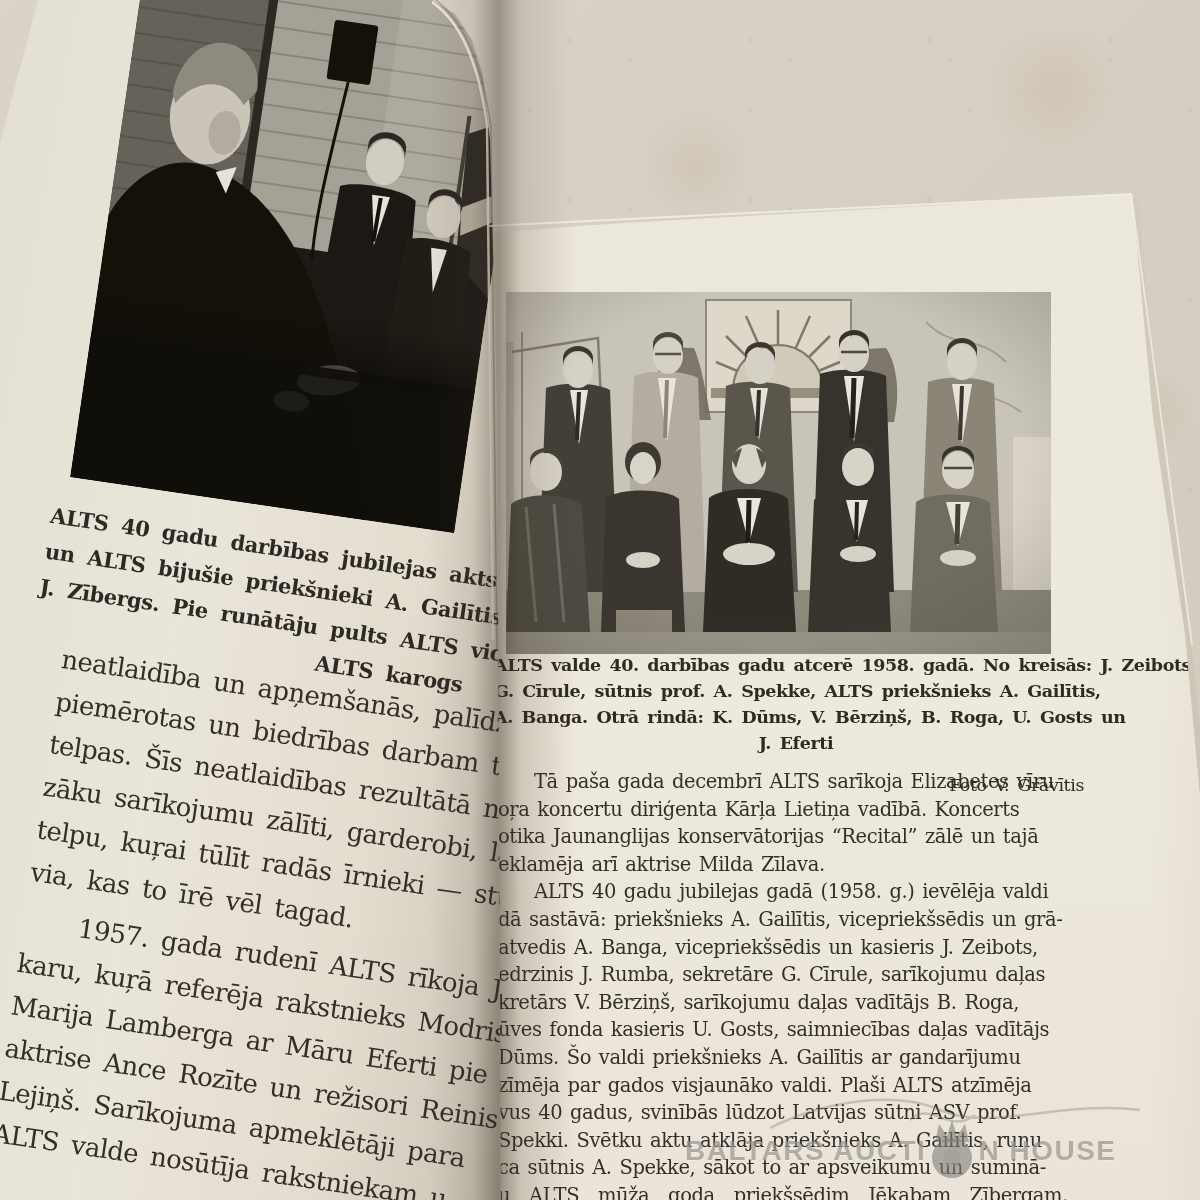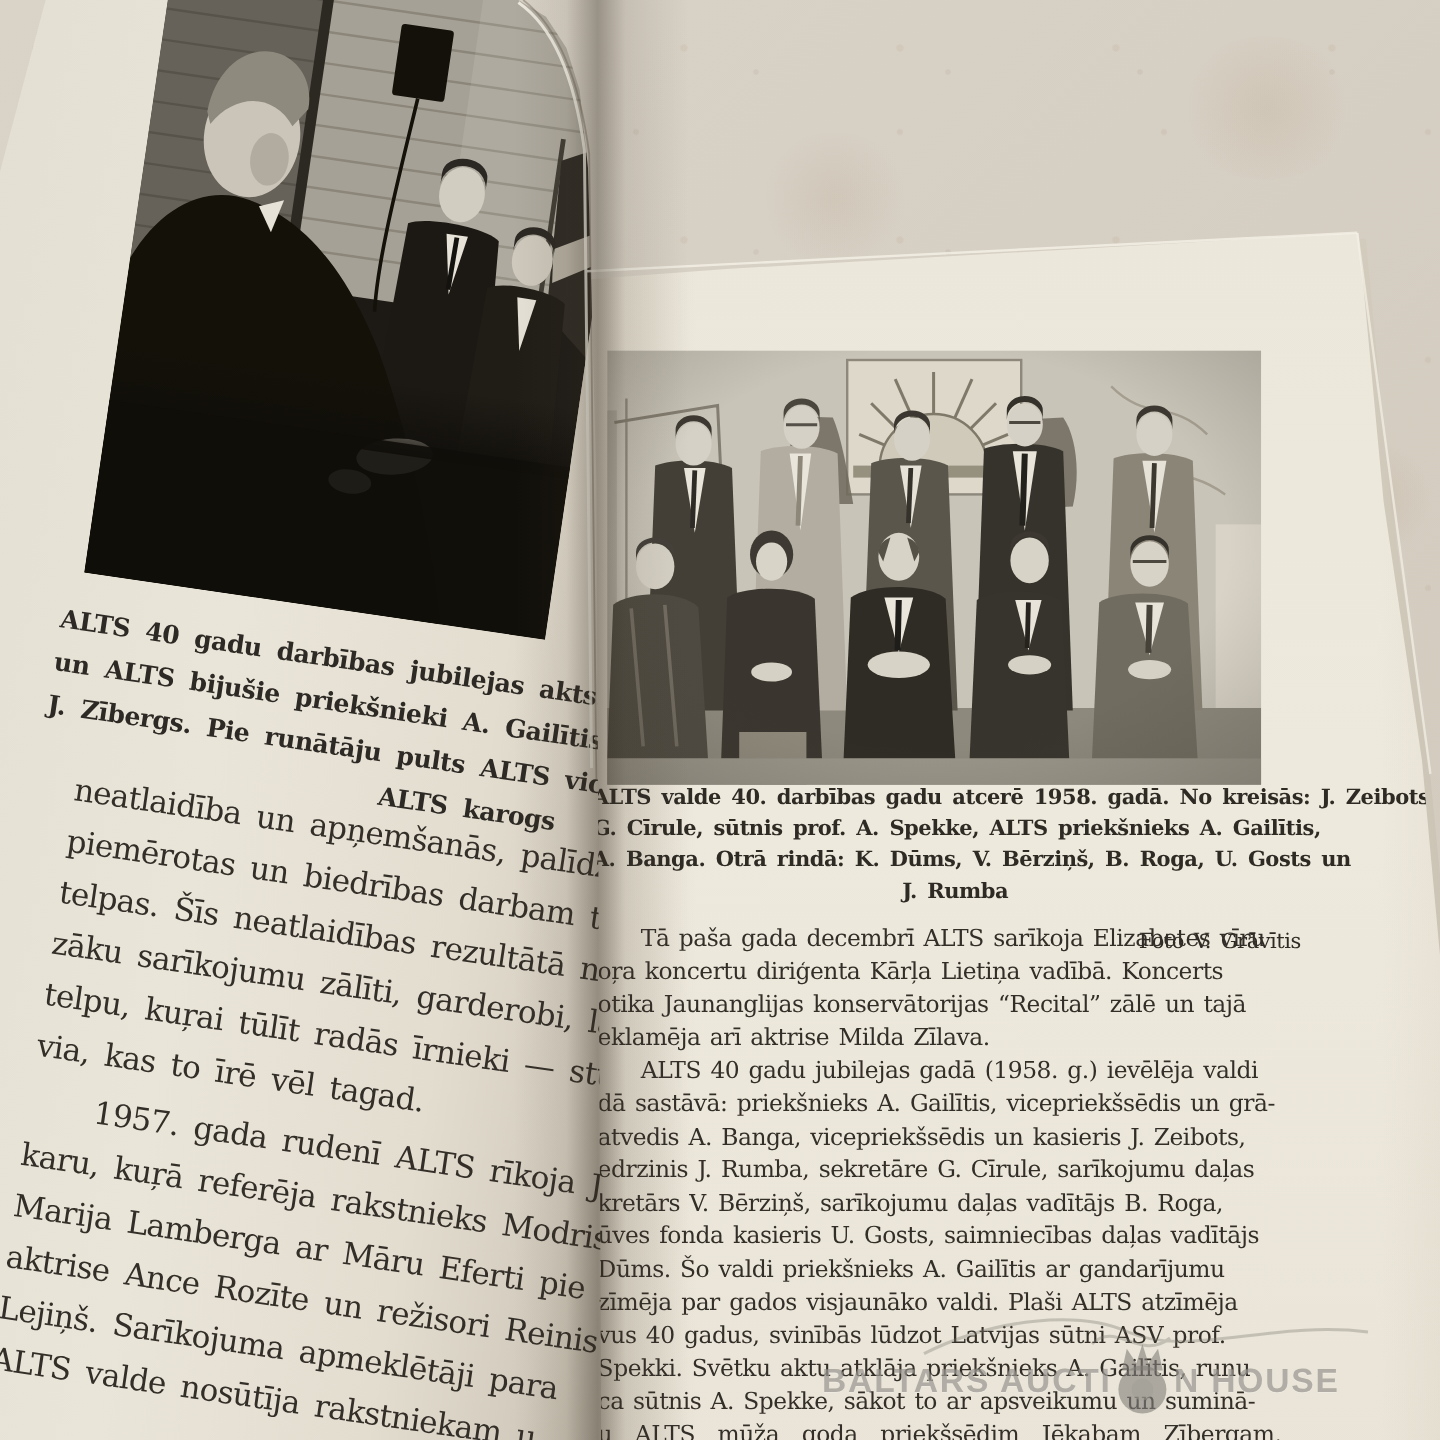--- a/index.html
+++ b/index.html
@@ -181,21 +181,21 @@
       <ellipse cx="452" cy="266" rx="18" ry="8" fill="#d6d1c5"></ellipse>
     </g>
     <rect x="0" y="340" width="545" height="22" fill="#9b968a"></rect>
     <rect x="0" y="0" width="545" height="362" fill="url(#vg)"></rect>
   </svg>
 
   <div class="rp-caption">
     <div class="rp-cap-line">ALTS valde 40. darbības gadu atcerē 1958. gadā. No kreisās: J. Zeibots,</div>
     <div class="rp-cap-line">G. Cīrule, sūtnis prof. A. Spekke, ALTS priekšnieks A. Gailītis,</div>
     <div class="rp-cap-line">A. Banga. Otrā rindā: K. Dūms, V. Bērziņš, B. Roga, U. Gosts un</div>
-    <div class="rp-cap-center">J. Rumba</div>
+    <div class="rp-cap-center">J. Eferti</div>
     <div class="rp-credit">Foto V. Grāvītis</div>
   </div>
 
   <div class="rp-body">
     <div class="rp-line indent">Tā paša gada decembrī ALTS sarīkoja Elizabetes vīru</div>
     <div class="rp-line">oŗa koncertu diriģenta Kārļa Lietiņa vadībā. Koncerts</div>
     <div class="rp-line">otika Jaunanglijas konservātorijas “Recital” zālē un tajā</div>
     <div class="rp-line">eklamēja arī aktrise Milda Zīlava.</div>
     <div class="rp-line indent">ALTS 40 gadu jubilejas gadā (1958. g.) ievēlēja valdi</div>
     <div class="rp-line">dā sastāvā: priekšnieks A. Gailītis, vicepriekšsēdis un grā-</div>

